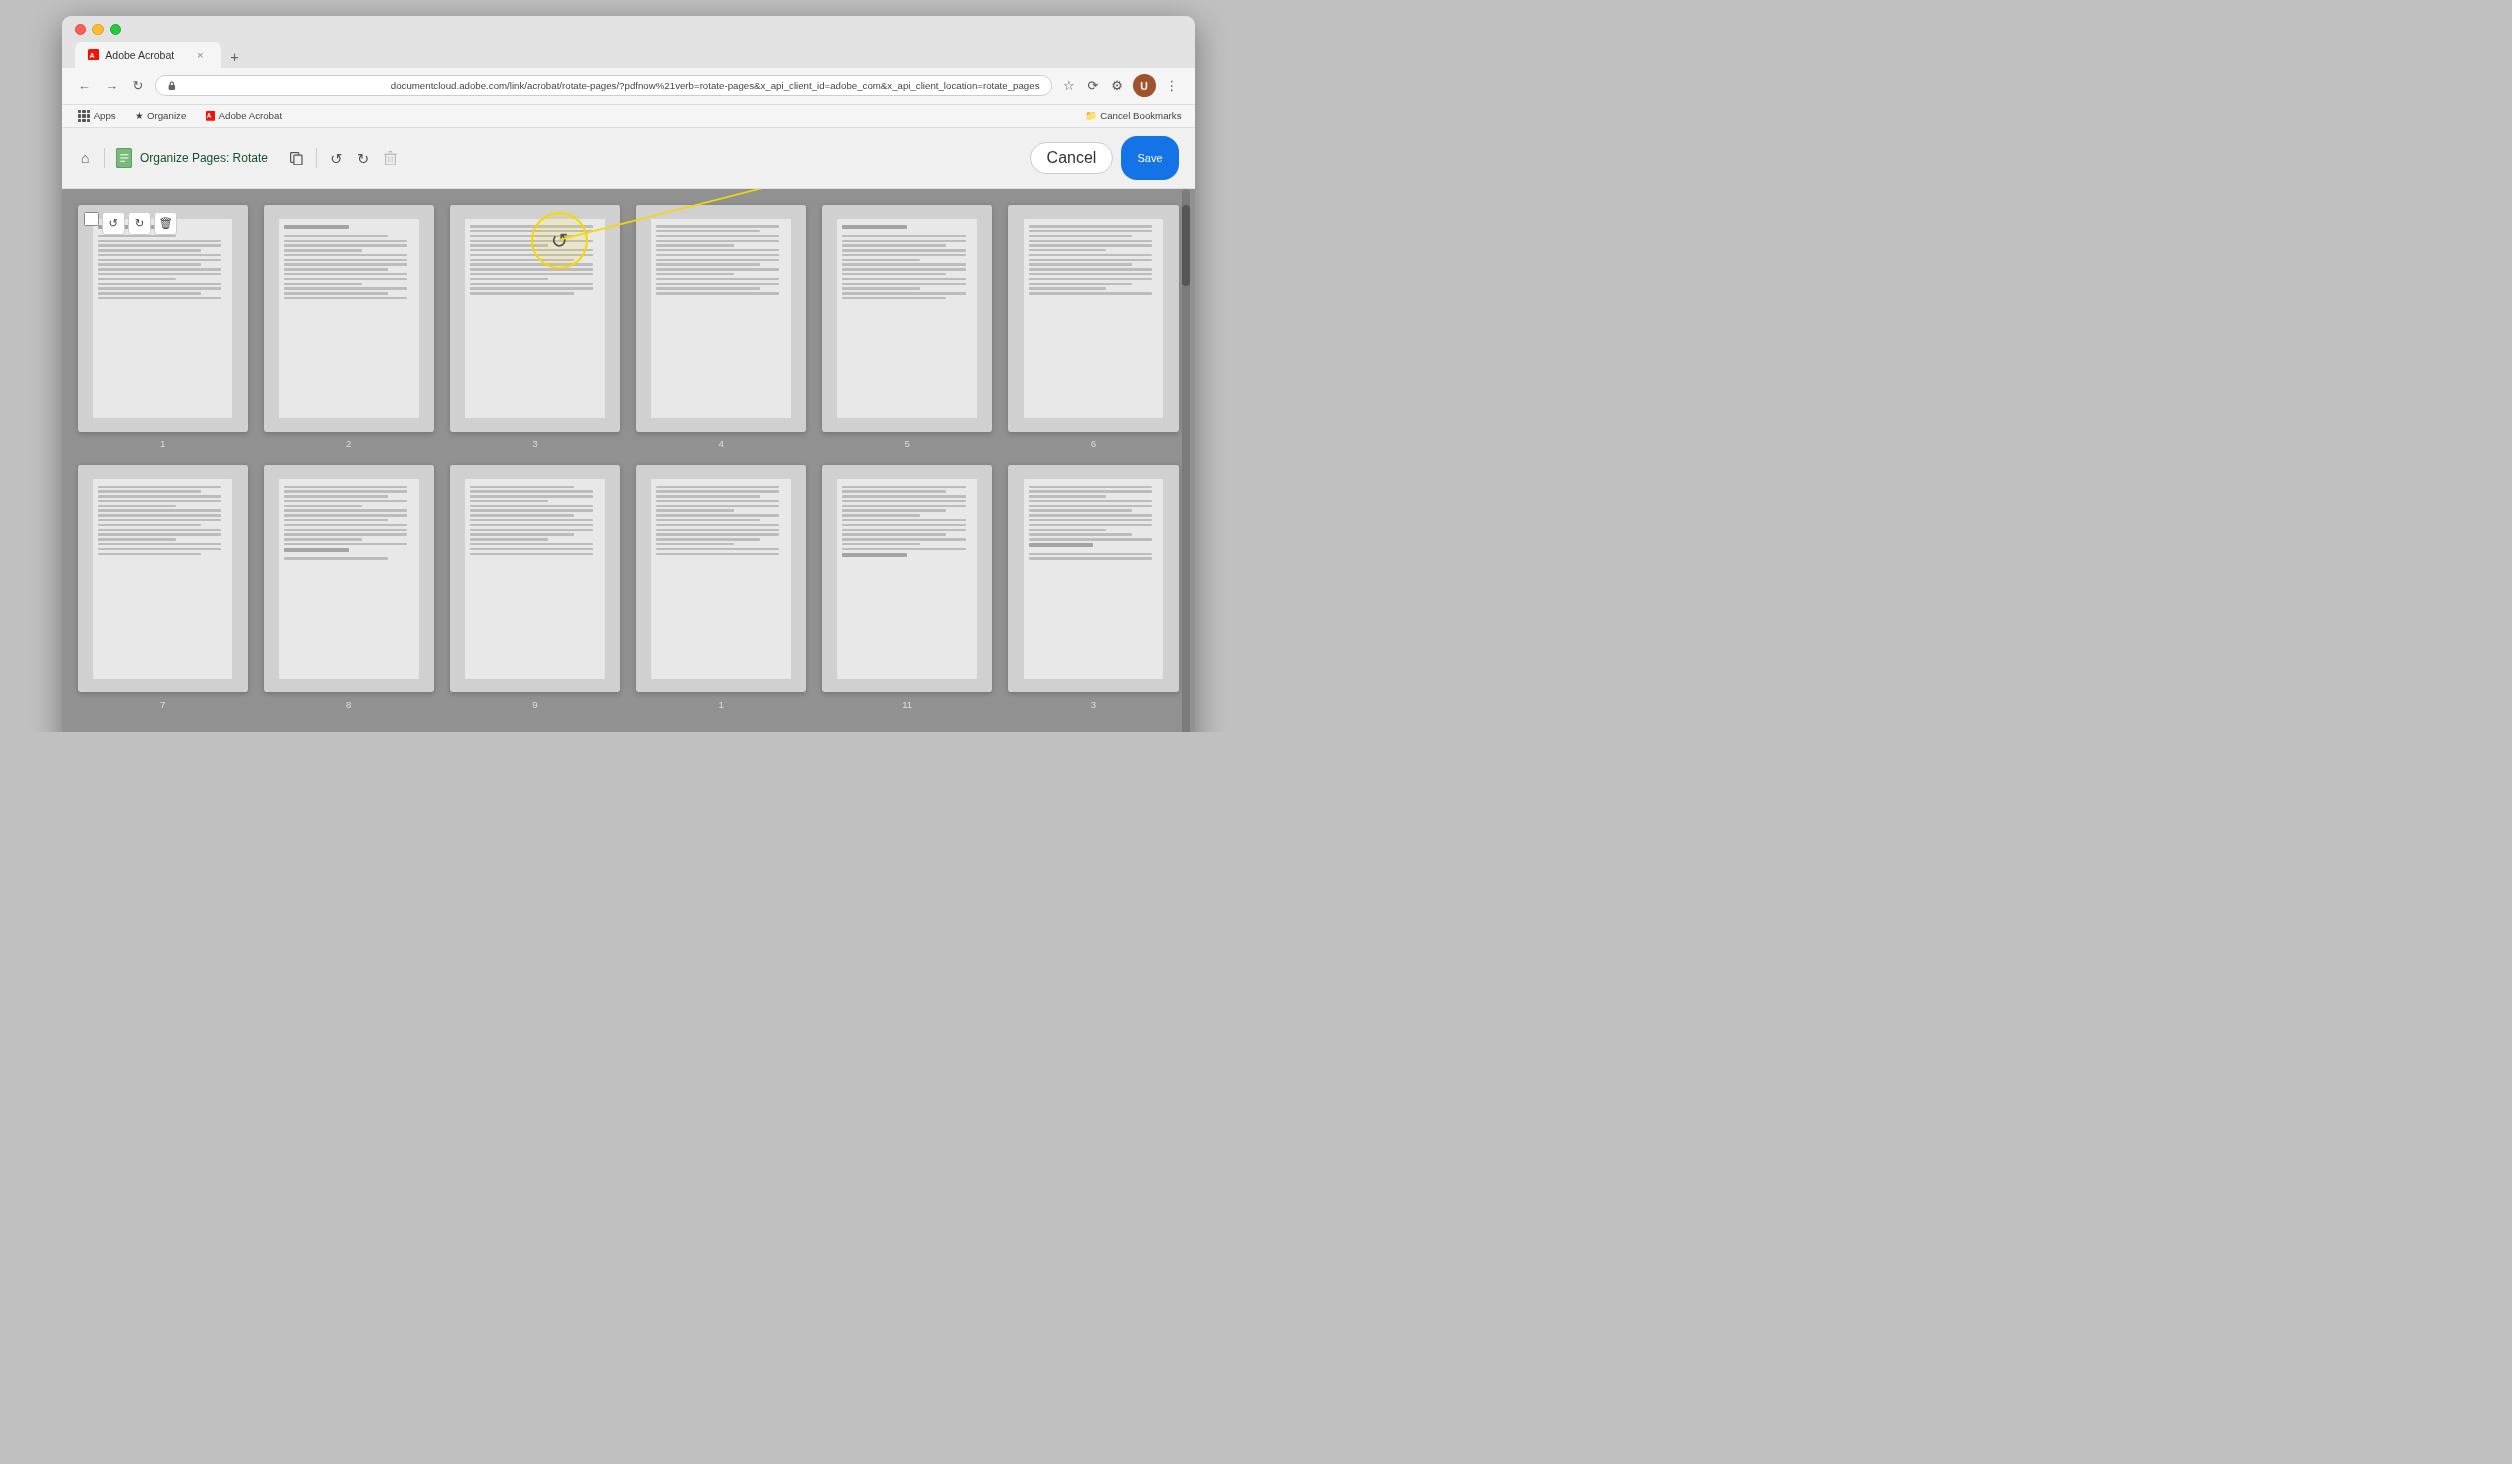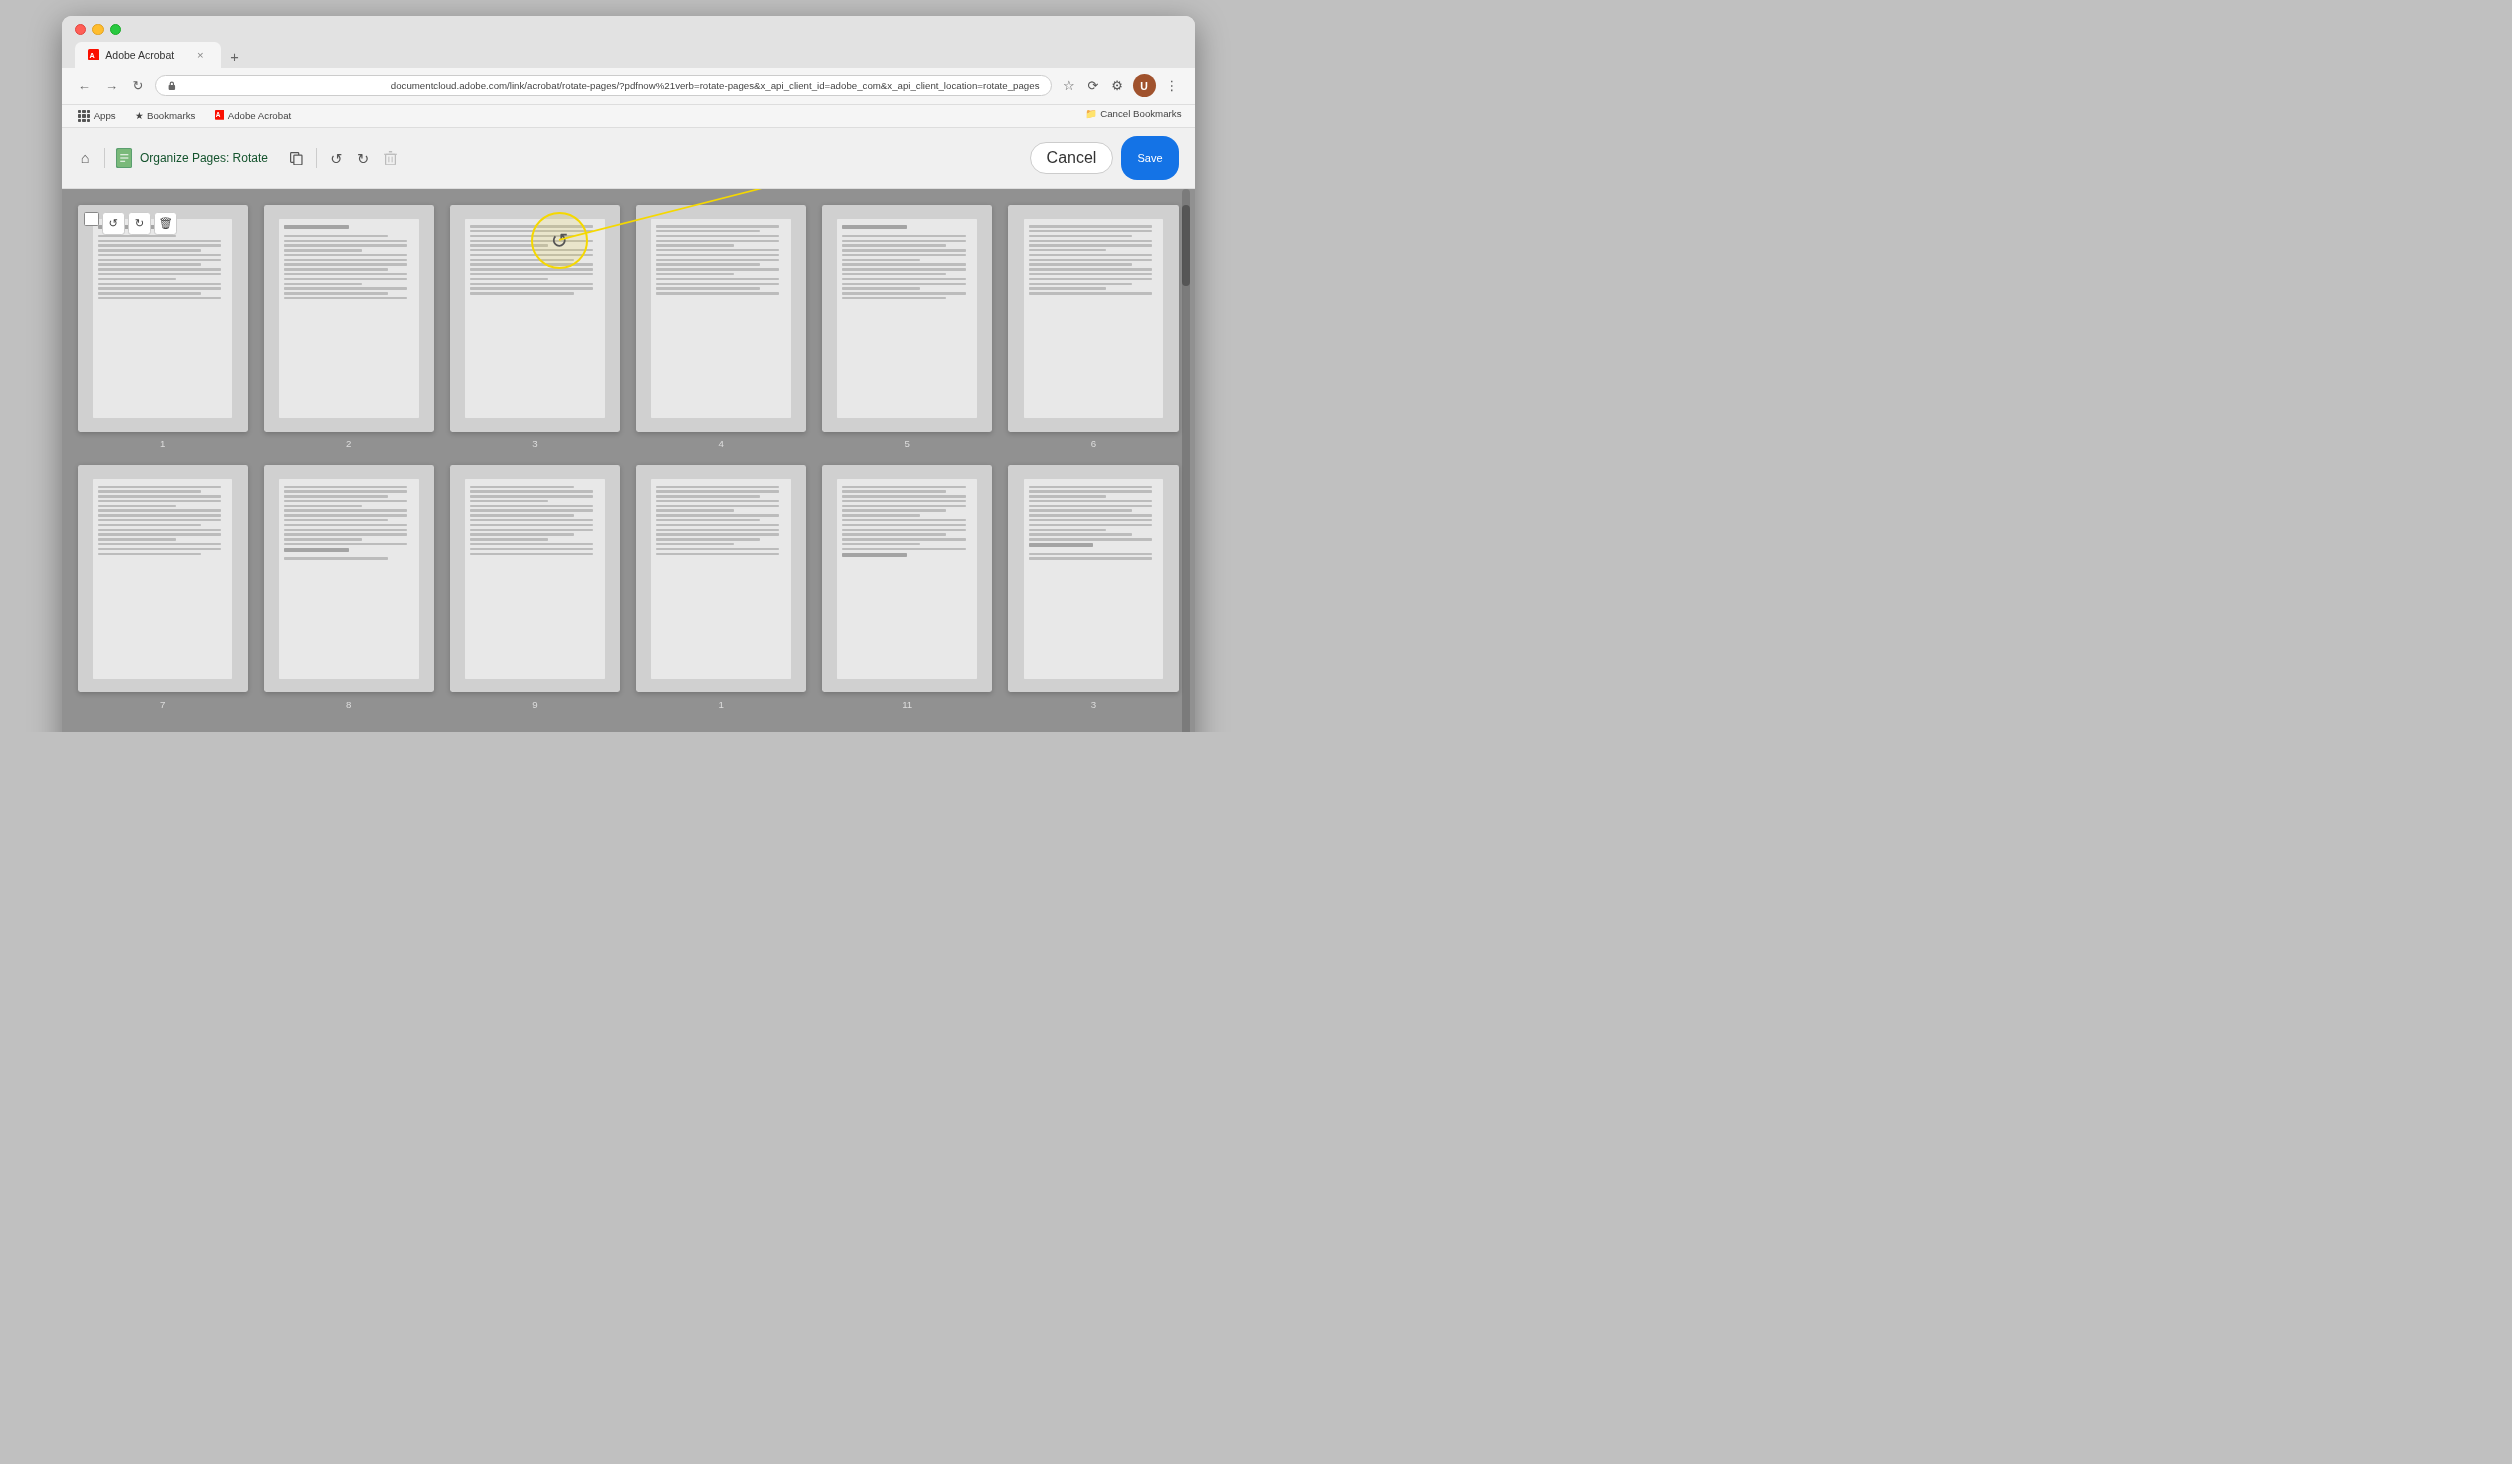--- a/index.html
+++ b/index.html
@@ -134,21 +134,21 @@
       color: white;
       font-size: 10.5px;
       font-weight: bold;
     }
 
     
     .bookmarks-bar {
       background: #f5f5f5;
       padding: 3.2px 13px;
       display: flex;
-      align-items: flex-start;
+      align-items: center;
       gap: 13px;
       border-bottom: 0.8px solid #ddd;
       font-size: 9.7px;
     }
     .bookmark-item {
       display: flex;
       align-items: center;
       gap: 3.2px;
       color: #444;
       cursor: pointer;
@@ -401,21 +401,21 @@
           <div class="apps-dot"></div>
           <div class="apps-dot"></div>
         <div class="apps-dot"></div>
           <div class="apps-dot"></div>
           <div class="apps-dot"></div>
       </div>
       <span>Apps</span>
     </div>
     <div class="bookmark-item">
       <span>★</span>
-      <span>Bookmarks</span>
+      <span>Organize</span>
     </div>
     <div class="bookmark-item">
       <svg width="9.7" height="9.7" viewBox="0 0 12 12" style="font-size:12px">
         <rect width="12" height="12" rx="1" fill="#fa0f00"></rect>
         <text x="1" y="9" font-size="8" fill="white" font-weight="bold">A</text>
       </svg>
       <span>Adobe Acrobat</span>
     </div>
     <div class="bookmarks-right">
       <span>📁</span>

